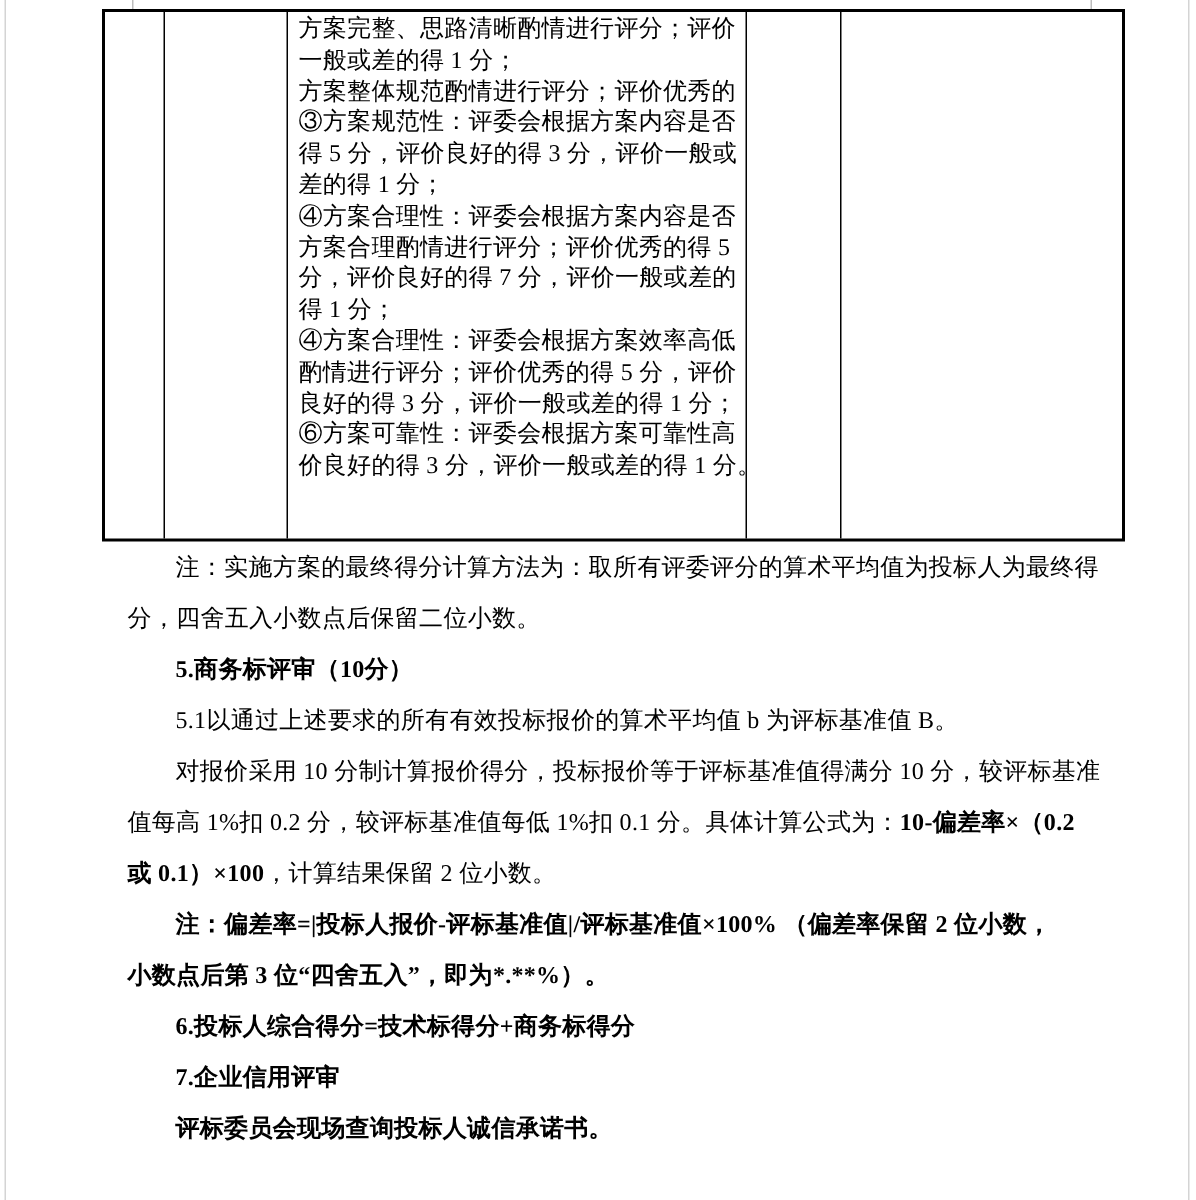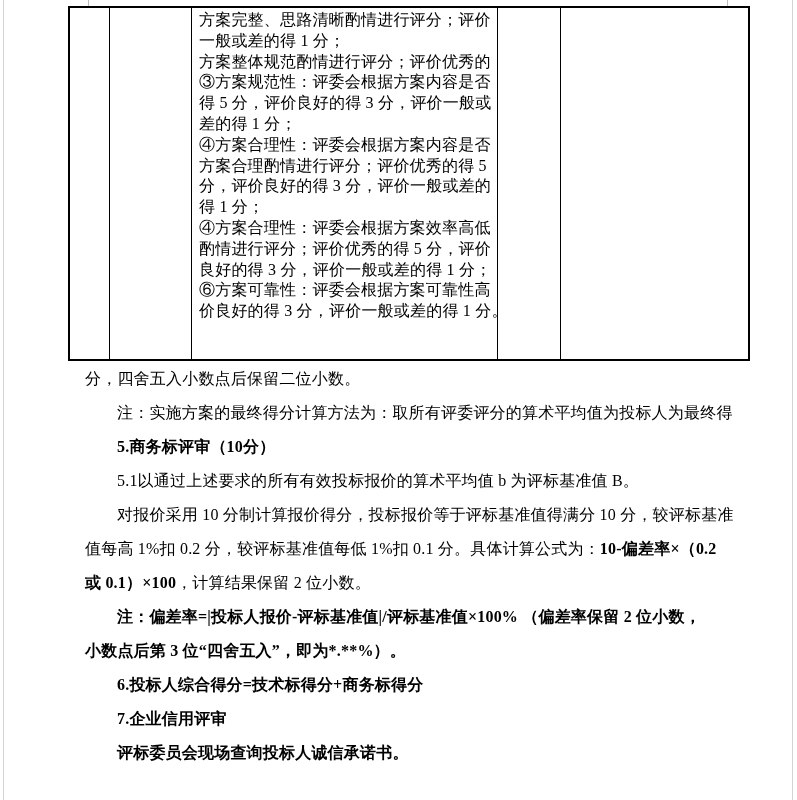--- a/index.html
+++ b/index.html
@@ -72,35 +72,35 @@
     <div class="cell col2"></div>
     <div class="cell col3" id="criteria-cell">
         <div class="criteria-line">方案完整、思路清晰酌情进行评分；评价</div>
         <div class="criteria-line">一般或差的得 1 分；</div>
         <div class="criteria-line">方案整体规范酌情进行评分；评价优秀的</div>
         <div class="criteria-line">③方案规范性：评委会根据方案内容是否</div>
         <div class="criteria-line">得 5 分，评价良好的得 3 分，评价一般或</div>
         <div class="criteria-line">差的得 1 分；</div>
         <div class="criteria-line">④方案合理性：评委会根据方案内容是否</div>
         <div class="criteria-line">方案合理酌情进行评分；评价优秀的得 5</div>
-        <div class="criteria-line">分，评价良好的得 3 分，评价一般或差的</div>
+        <div class="criteria-line">分，评价良好的得 7 分，评价一般或差的</div>
         <div class="criteria-line">得 1 分；</div>
         <div class="criteria-line">④方案合理性：评委会根据方案效率高低</div>
         <div class="criteria-line">酌情进行评分；评价优秀的得 5 分，评价</div>
         <div class="criteria-line">良好的得 3 分，评价一般或差的得 1 分；</div>
         <div class="criteria-line">⑥方案可靠性：评委会根据方案可靠性高</div>
         <div class="criteria-line">价良好的得 3 分，评价一般或差的得 1 分。</div>
       </div>
     <div class="cell col4"></div>
     <div class="cell col5"></div>
   </div>
 
   <div class="doc-body" id="doc-body">
+      <div class="body-line indent"><span class="seg-regular">注：实施方案的最终得分计算方法为：取所有评委评分的算术平均值为投标人为最终得</span></div>
       <div class="body-line"><span class="seg-regular">分，四舍五入小数点后保留二位小数。</span></div>
-      <div class="body-line indent"><span class="seg-regular">注：实施方案的最终得分计算方法为：取所有评委评分的算术平均值为投标人为最终得</span></div>
       <div class="body-line indent"><span class="seg-bold">5.商务标评审（10分）</span></div>
       <div class="body-line indent"><span class="seg-regular">5.1以通过上述要求的所有有效投标报价的算术平均值 b 为评标基准值 B。</span></div>
       <div class="body-line indent"><span class="seg-regular">对报价采用 10 分制计算报价得分，投标报价等于评标基准值得满分 10 分，较评标基准</span></div>
       <div class="body-line"><span class="seg-regular">值每高 1%扣 0.2 分，较评标基准值每低 1%扣 0.1 分。具体计算公式为：</span><span class="seg-bold">10-偏差率×（0.2</span></div>
       <div class="body-line"><span class="seg-bold">或 0.1）×100</span><span class="seg-regular">，计算结果保留 2 位小数。</span></div>
       <div class="body-line indent"><span class="seg-bold">注：偏差率=|投标人报价-评标基准值|/评标基准值×100% （偏差率保留 2 位小数，</span></div>
       <div class="body-line"><span class="seg-bold">小数点后第 3 位“四舍五入”，即为*.**%）。</span></div>
       <div class="body-line indent"><span class="seg-bold">6.投标人综合得分=技术标得分+商务标得分</span></div>
       <div class="body-line indent"><span class="seg-bold">7.企业信用评审</span></div>
       <div class="body-line indent"><span class="seg-bold">评标委员会现场查询投标人诚信承诺书。</span></div>

